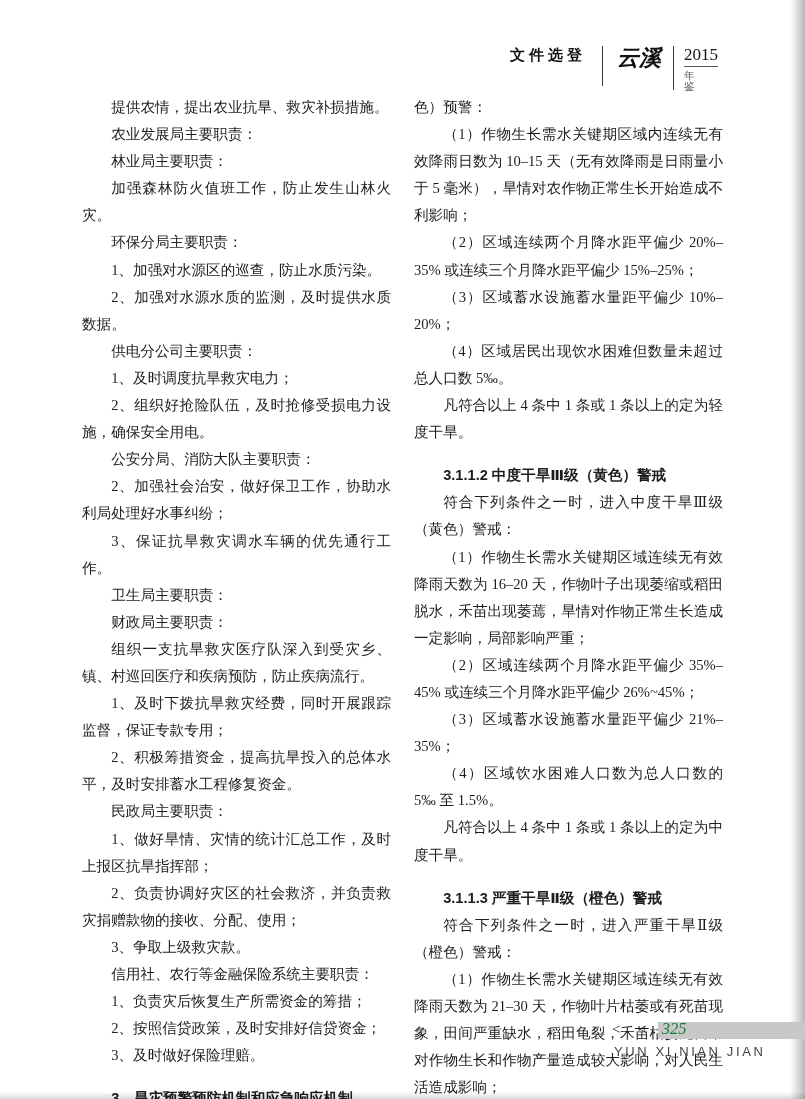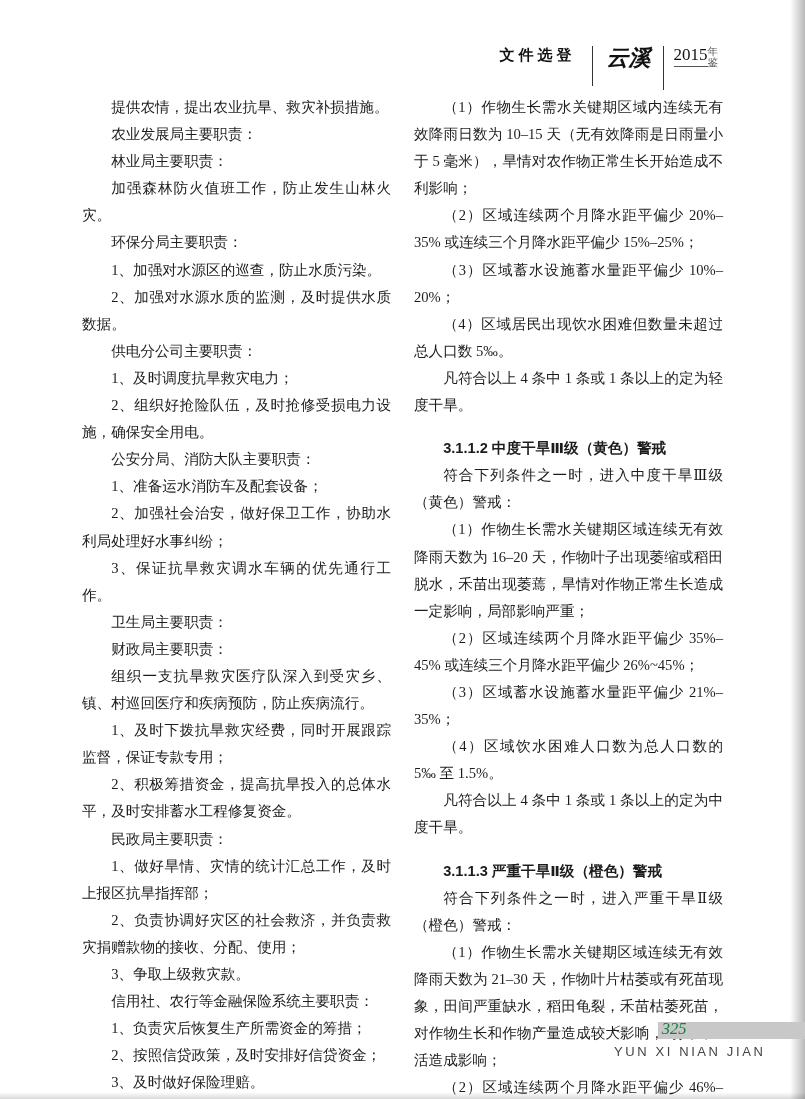--- a/index.html
+++ b/index.html
@@ -34,21 +34,21 @@
   }
   .header .vrule{width:1px;height:40px;background:#333;}
   .header .brand{
     font-family:"DejaVu Serif","Liberation Serif",serif;
     font-style:italic;font-weight:700;font-size:22px;color:#111;
     padding:0 12px 0 14px;line-height:1;
   }
   .header .year-block{
     border-left:1px solid #333;
     padding-left:10px;height:44px;
-    display:flex;align-items:flex-start;justify-content:flex-start;
+    display:flex;flex-direction:column;align-items:flex-start;justify-content:flex-start;
   }
   .header .year{
     font-family:"Liberation Serif","DejaVu Serif",serif;
     font-size:17px;font-weight:400;color:#111;line-height:1;
     border-bottom:1px solid #555;padding-bottom:3px;margin-bottom:3px;
   }
   .header .yearbook{display:flex;flex-direction:column;}
   .header .yearbook span{
     font-size:10.5px;color:#555;line-height:11px;letter-spacing:0;
   }
@@ -114,39 +114,39 @@
         <div class="s-body">农业发展局主要职责：</div>
         <div class="s-body">林业局主要职责：</div>
         <div class="s-body">加强森林防火值班工作，防止发生山林火灾。</div>
         <div class="s-body">环保分局主要职责：</div>
         <div class="s-body">1、加强对水源区的巡查，防止水质污染。</div>
         <div class="s-body">2、加强对水源水质的监测，及时提供水质数据。</div>
         <div class="s-body">供电分公司主要职责：</div>
         <div class="s-body">1、及时调度抗旱救灾电力；</div>
         <div class="s-body">2、组织好抢险队伍，及时抢修受损电力设施，确保安全用电。</div>
         <div class="s-body">公安分局、消防大队主要职责：</div>
-        <div class="s-body">1、准备运水消防车及配套设备；</div>
         <div class="s-body">2、加强社会治安，做好保卫工作，协助水利局处理好水事纠纷；</div>
         <div class="s-body">3、保证抗旱救灾调水车辆的优先通行工作。</div>
         <div class="s-body">卫生局主要职责：</div>
         <div class="s-body">财政局主要职责：</div>
         <div class="s-body">组织一支抗旱救灾医疗队深入到受灾乡、镇、村巡回医疗和疾病预防，防止疾病流行。</div>
         <div class="s-body">1、及时下拨抗旱救灾经费，同时开展跟踪监督，保证专款专用；</div>
         <div class="s-body">2、积极筹措资金，提高抗旱投入的总体水平，及时安排蓄水工程修复资金。</div>
         <div class="s-body">民政局主要职责：</div>
         <div class="s-body">1、做好旱情、灾情的统计汇总工作，及时上报区抗旱指挥部；</div>
         <div class="s-body">2、负责协调好灾区的社会救济，并负责救灾捐赠款物的接收、分配、使用；</div>
         <div class="s-body">3、争取上级救灾款。</div>
         <div class="s-body">信用社、农行等金融保险系统主要职责：</div>
         <div class="s-body">1、负责灾后恢复生产所需资金的筹措；</div>
         <div class="s-body">2、按照信贷政策，及时安排好信贷资金；</div>
         <div class="s-body">3、及时做好保险理赔。</div>
         <div class="s-head">3、旱灾预警预防机制和应急响应机制</div>
       </div>
     <div class="col">
+        <div class="s-cont">色）预警：</div>
         <div class="s-body">（1）作物生长需水关键期区域内连续无有效降雨日数为 10–15 天（无有效降雨是日雨量小于 5 毫米），旱情对农作物正常生长开始造成不利影响；</div>
         <div class="s-body">（2）区域连续两个月降水距平偏少 20%–35% 或连续三个月降水距平偏少 15%–25%；</div>
         <div class="s-body">（3）区域蓄水设施蓄水量距平偏少 10%–20%；</div>
         <div class="s-body">（4）区域居民出现饮水困难但数量未超过总人口数 5‰。</div>
         <div class="s-body">凡符合以上 4 条中 1 条或 1 条以上的定为轻度干旱。</div>
         <div class="s-head">3.1.1.2 中度干旱Ⅲ级（黄色）警戒</div>
         <div class="s-body">符合下列条件之一时，进入中度干旱Ⅲ级（黄色）警戒：</div>
         <div class="s-body">（1）作物生长需水关键期区域连续无有效降雨天数为 16–20 天，作物叶子出现萎缩或稻田脱水，禾苗出现萎蔫，旱情对作物正常生长造成一定影响，局部影响严重；</div>
         <div class="s-body">（2）区域连续两个月降水距平偏少 35%–45% 或连续三个月降水距平偏少 26%~45%；</div>
         <div class="s-body">（3）区域蓄水设施蓄水量距平偏少 21%–35%；</div>

